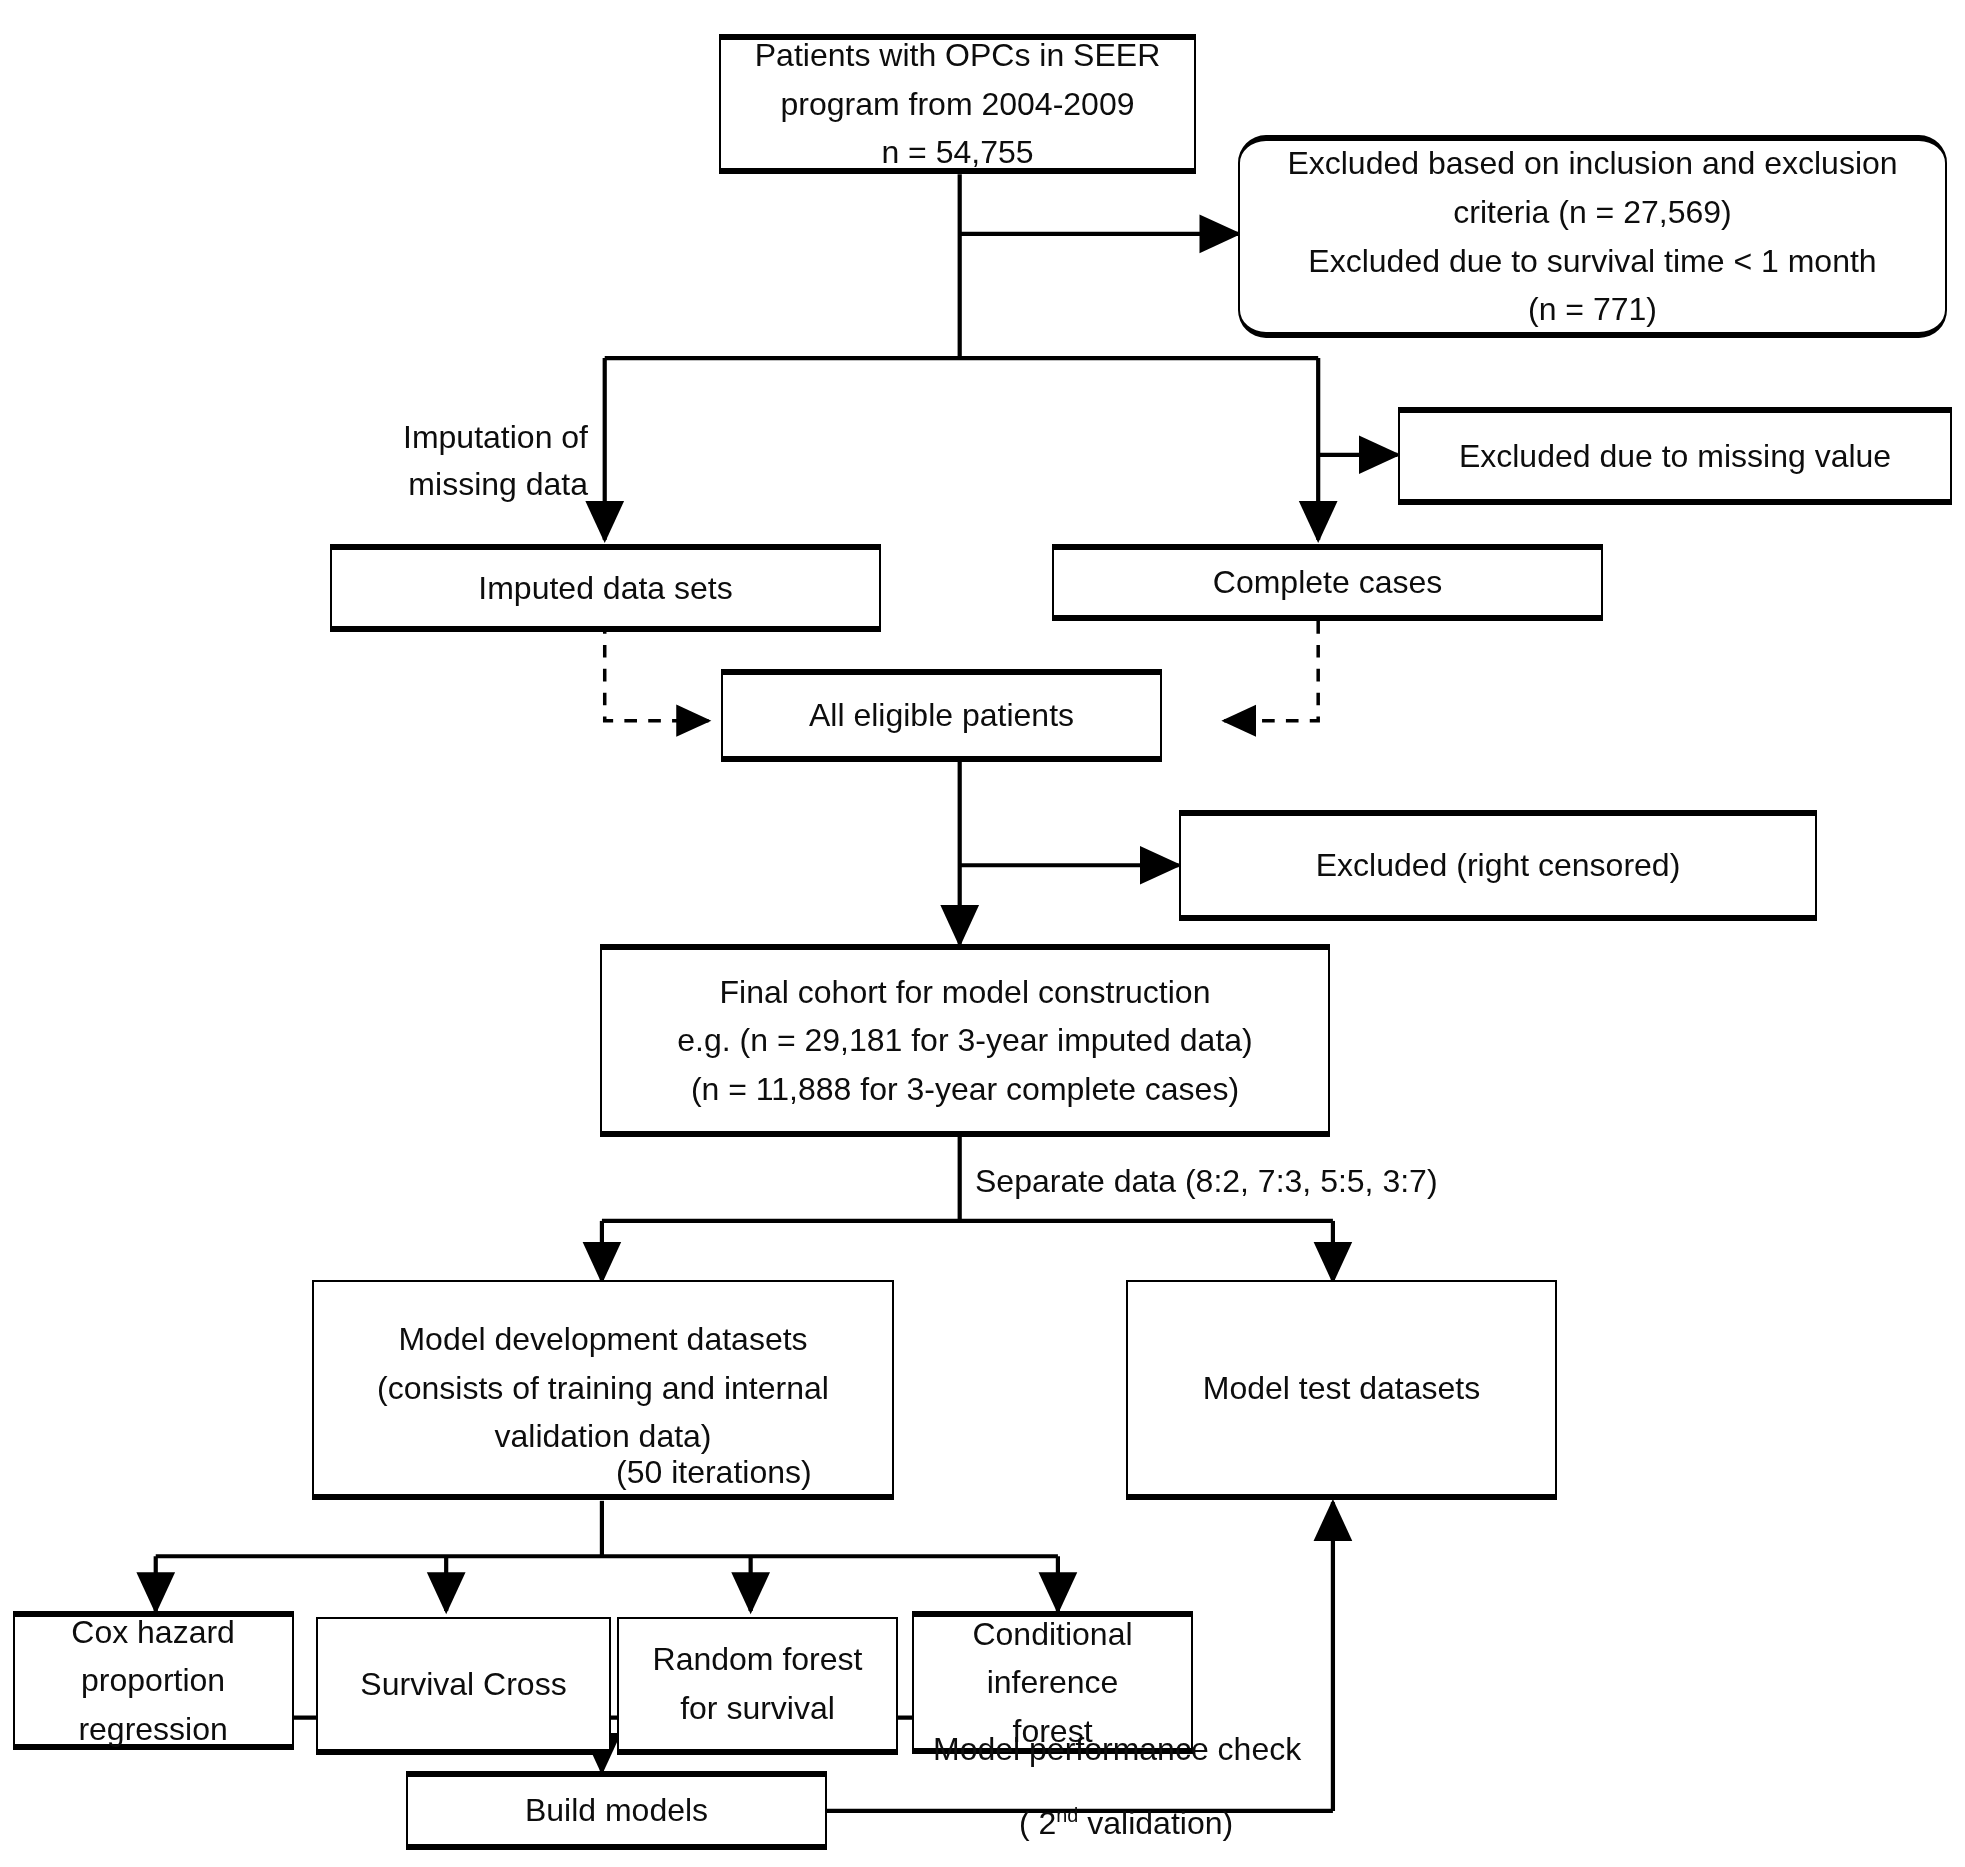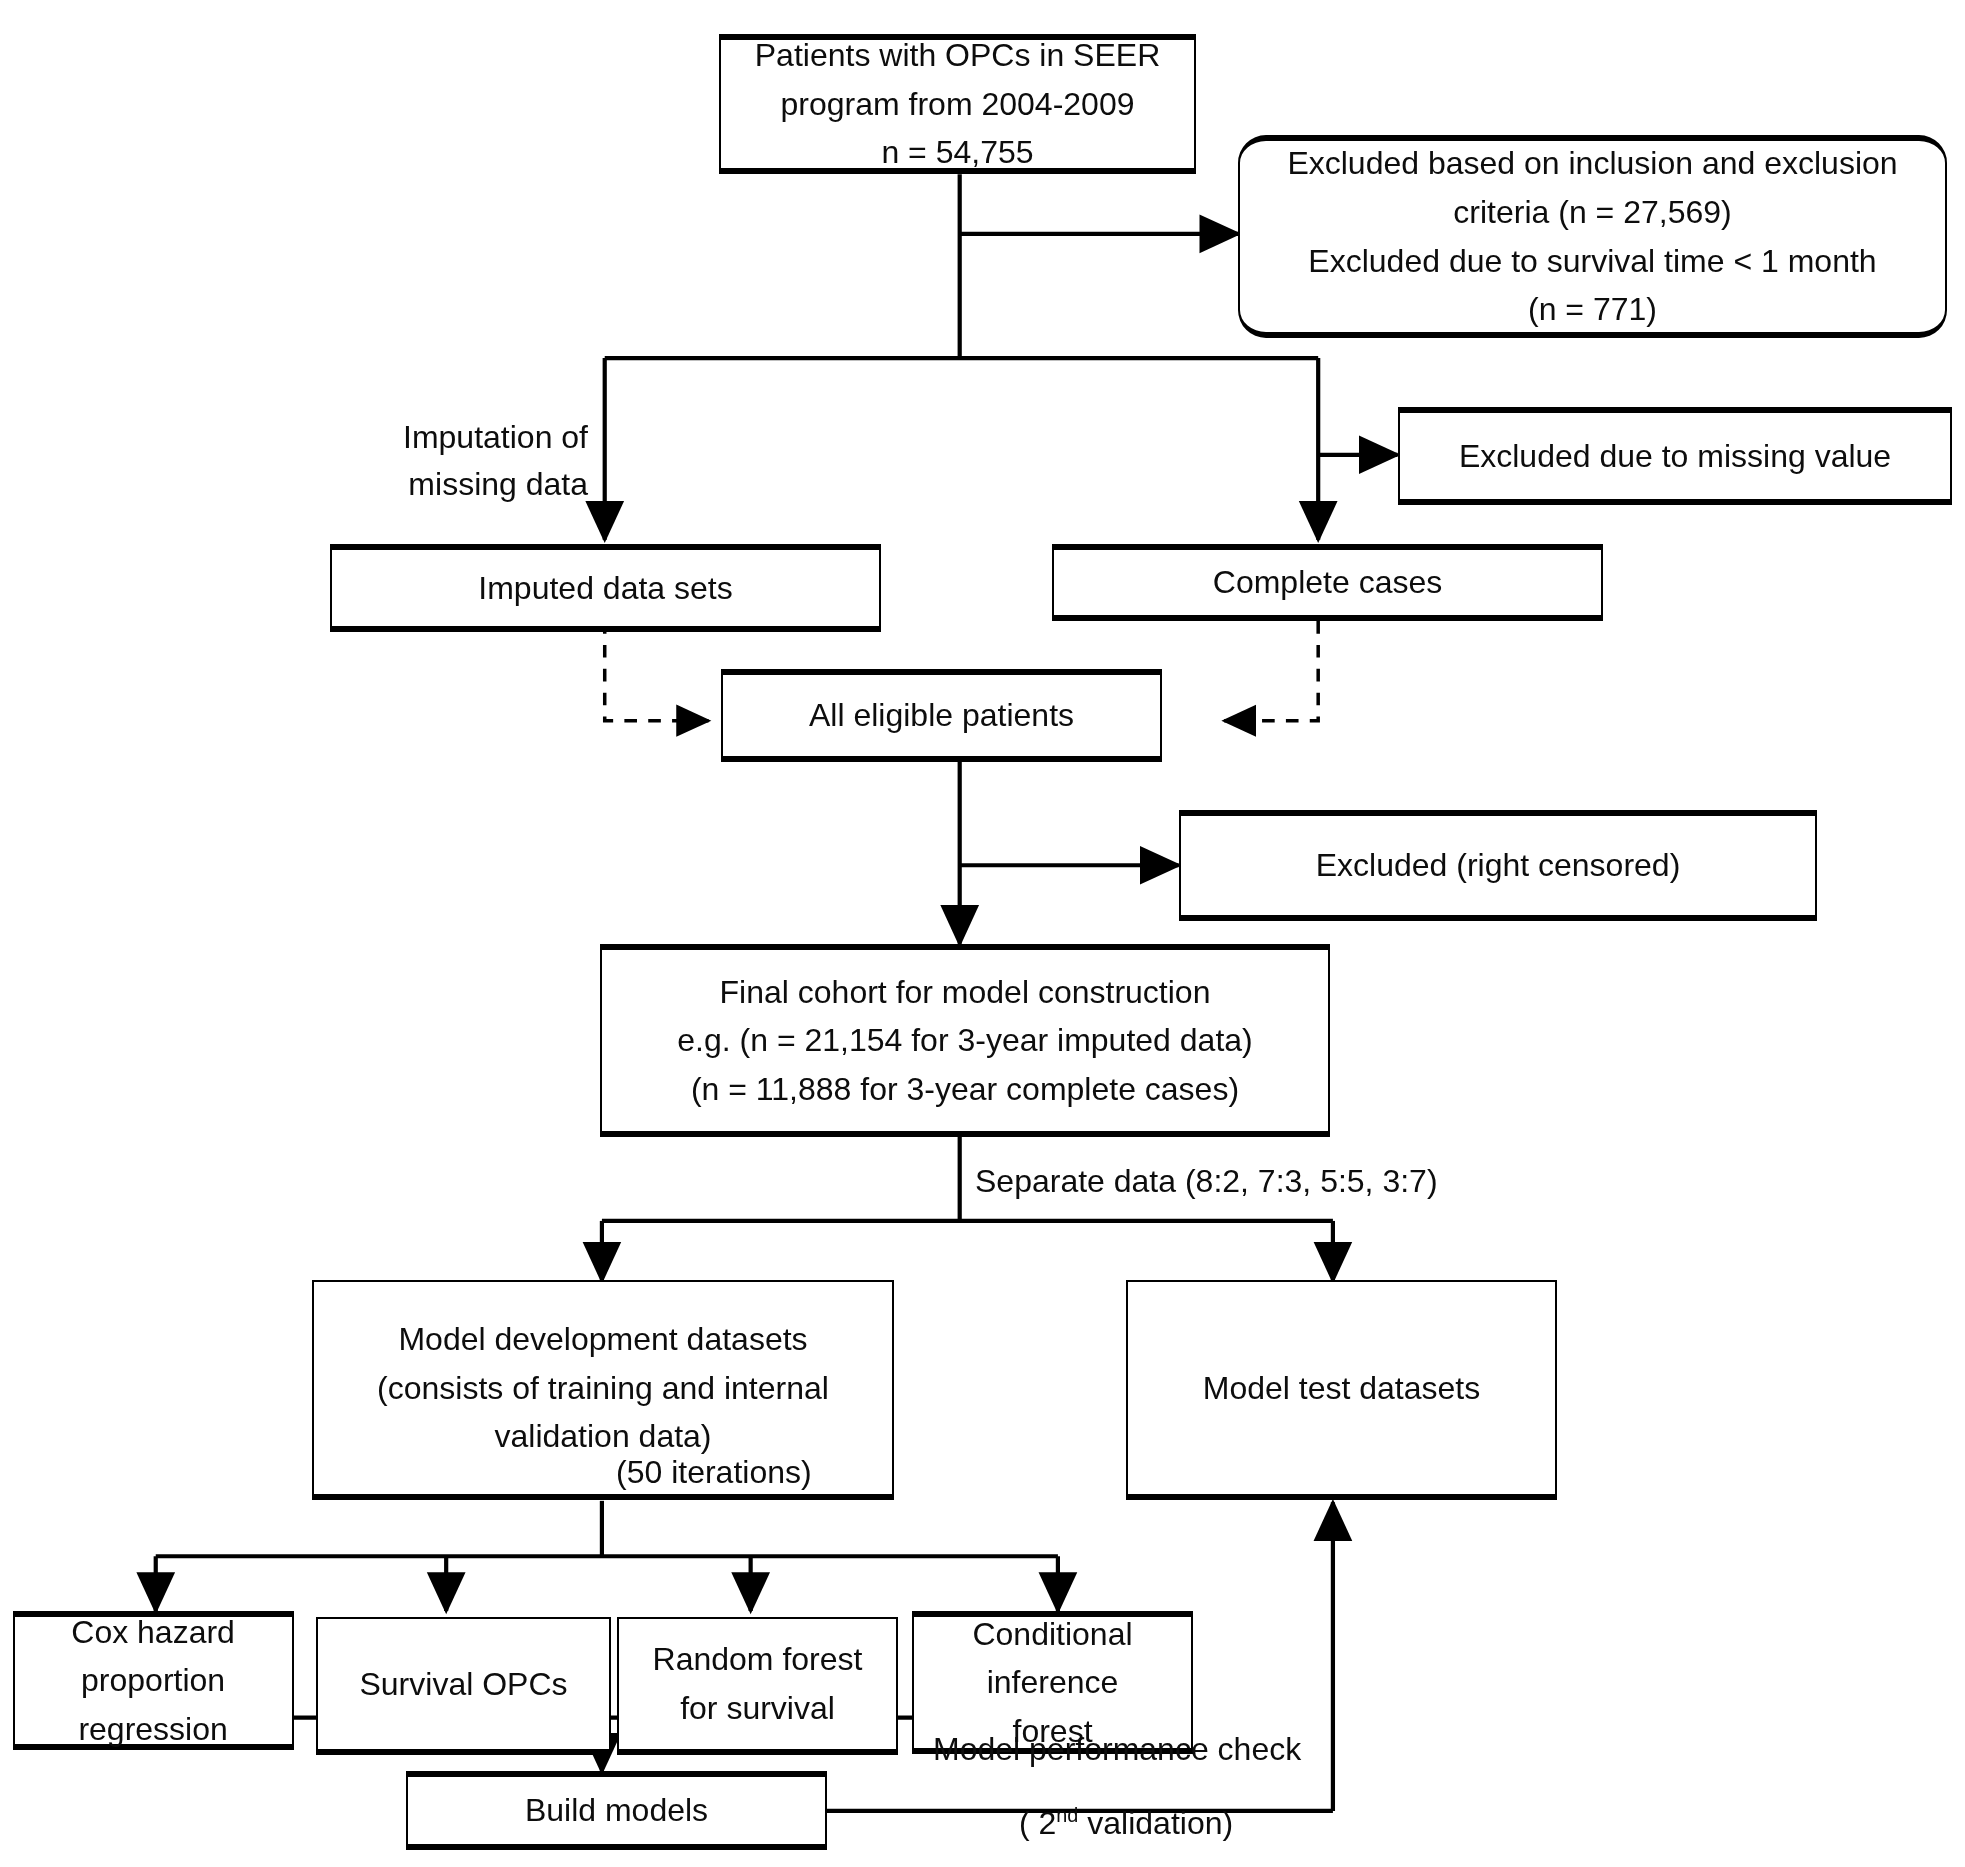--- a/index.html
+++ b/index.html
@@ -184,42 +184,42 @@
   <div class="node-box" style="left:721px; top:669px; width:441px; height:93px;">
     <span class="node-text">All eligible patients</span>
   </div>
 
   <div class="node-box" style="left:1179px; top:810px; width:638px; height:111px;">
     <span class="node-text">Excluded (right censored)</span>
   </div>
 
   <div class="node-box" style="left:600px; top:944px; width:730px; height:193px;">
     <span class="node-text">Final cohort for model construction
-e.g. (n = 21,154 for 3-year imputed data)
+e.g. (n = 29,181 for 3-year imputed data)
 (n = 11,888 for 3-year complete cases)</span>
   </div>
 
   <div class="node-box thin-rule" style="left:312px; top:1280px; width:582px; height:220px; border-bottom-width:6.3px;">
     <span class="node-text">Model development  datasets
 (consists of training and internal
 validation data)</span>
   </div>
 
   <div class="node-box thin-rule" style="left:1126px; top:1280px; width:431px; height:220px; border-bottom-width:6.3px;">
     <span class="node-text">Model test datasets</span>
   </div>
 
   <div class="node-box" style="left:12.6px; top:1611px; width:281px; height:139px;">
     <span class="node-text">Cox hazard
 proportion
 regression</span>
   </div>
 
   <div class="node-box thin-rule" style="left:316px; top:1617px; width:295px; height:138px; border-bottom-width:6.3px;">
-    <span class="node-text">Survival OPCs</span>
+    <span class="node-text">Survival Cross</span>
   </div>
 
   <div class="node-box thin-rule" style="left:617px; top:1617px; width:281px; height:138px; border-bottom-width:6.3px;">
     <span class="node-text">Random forest
 for survival</span>
   </div>
 
   <div class="node-box" style="left:912px; top:1611px; width:281px; height:143px;">
     <span class="node-text">Conditional
 inference

